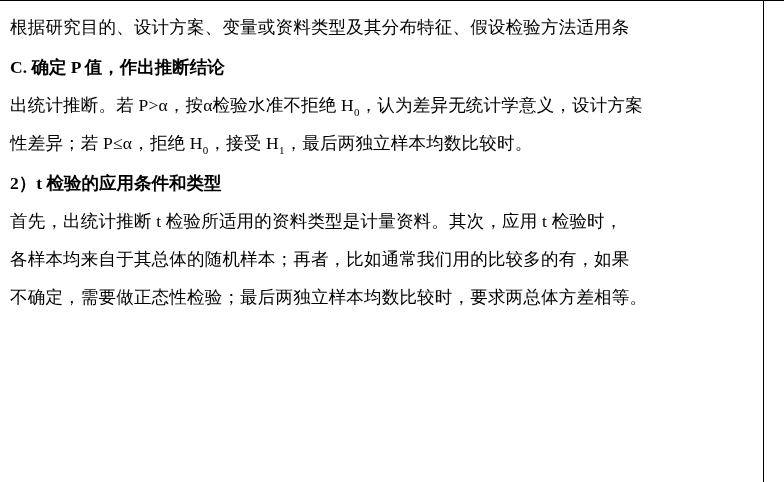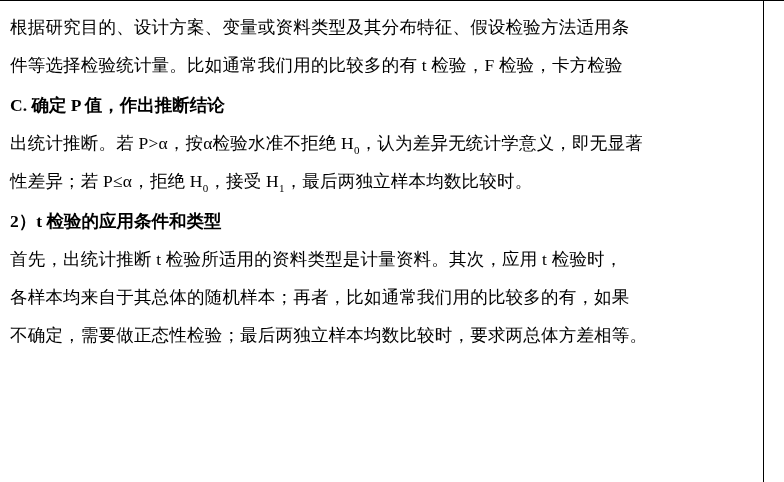--- a/index.html
+++ b/index.html
@@ -80,28 +80,27 @@
 </head>
 <body>
 
 <div class="page">
 
   <div class="rule-top"></div>
   <div class="rule-right"></div>
 
   <div class="body-text first-block">
     <div class="para">根据研究目的、设计方案、变量或资料类型及其分布特征、假设检验方法适用条</div>
-    <div class="para">件等选择检验统计量。比如通常我们用的比较多的有 t 检验，F 检验，卡方检验</div>
   </div>
 
   <div class="heading gap-sm">C. 确定 P 值，作出推断结论</div>
 
   <div class="body-text">
     <div class="para">
-      <span>出统计推断。若 P&gt;α，按α检验水准不拒绝 H</span><span class="sub">0</span><span>，认为差异无统计学意义，即无显著</span>
+      <span>出统计推断。若 P&gt;α，按α检验水准不拒绝 H</span><span class="sub">0</span><span>，认为差异无统计学意义，设计方案</span>
     </div>
     <div class="para">
       <span>性差异；若 P≤α，拒绝 H</span><span class="sub">0</span><span>，接受 H</span><span class="sub">1</span><span>，最后两独立样本均数比较时。</span>
     </div>
   </div>
 
   <div class="heading gap-sm">2）t 检验的应用条件和类型</div>
 
   <div class="body-text">
     <div class="para">首先，出统计推断 t 检验所适用的资料类型是计量资料。其次，应用 t 检验时，</div>

